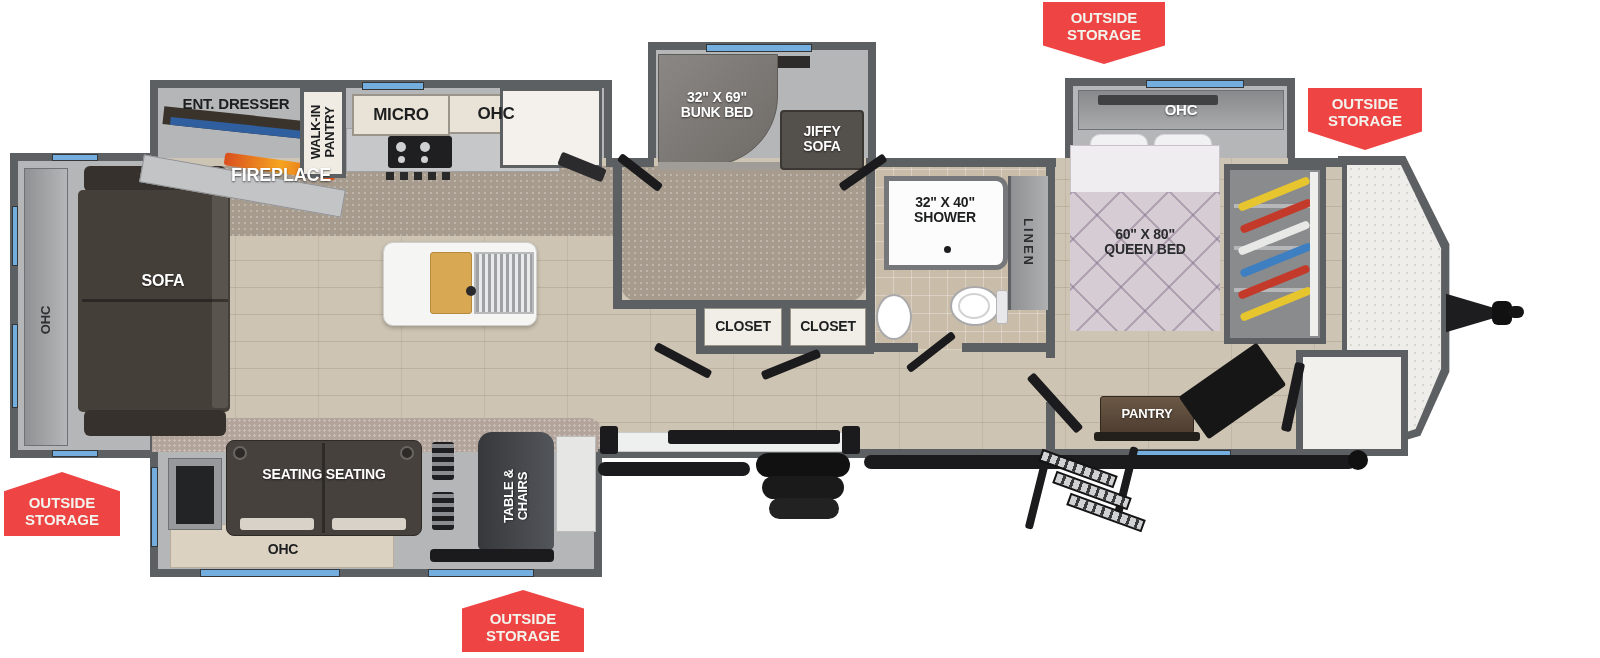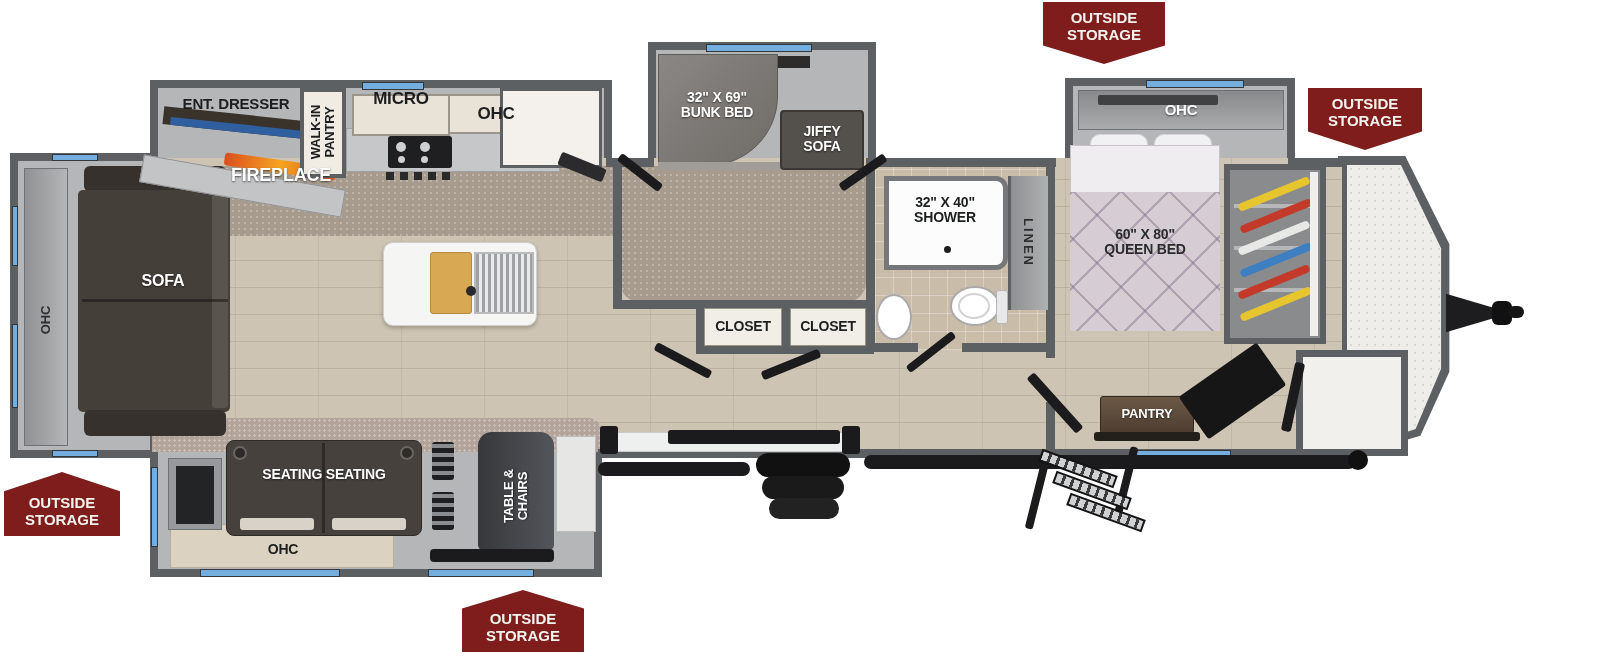--- a/index.html
+++ b/index.html
@@ -18,21 +18,21 @@
     background-image:radial-gradient(rgba(255,255,255,.28) 1px,transparent 1.2px);background-size:5px 5px;}
   .tile{background:#c9bca9;
     background-image:repeating-linear-gradient(0deg,rgba(255,255,255,.3) 0 1px,transparent 1px 18px),
                      repeating-linear-gradient(90deg,rgba(255,255,255,.3) 0 1px,transparent 1px 18px);}
   .speck{background:#efedea;background-image:radial-gradient(#d9d7d2 1px,transparent 1.2px);background-size:8px 8px;}
   .lbl{display:flex;align-items:center;justify-content:center;text-align:center;
        font-weight:700;color:#1d1e1f;white-space:pre-line;line-height:1.08;letter-spacing:-0.2px;}
   .lw{color:#ffffff;text-shadow:0 1px 2px rgba(0,0,0,.6);}
   .rot{transform:rotate(-90deg);white-space:pre-line;text-align:center;}
   .vrl{writing-mode:vertical-rl;}
-  .badge{display:flex;justify-content:center;background:#7f1d1d;}
+  .badge{display:flex;justify-content:center;background:#ef4444;}
   .btxt{font-weight:700;font-size:15px;line-height:1.15;color:#f2f3ec;text-align:center;white-space:pre-line;}
   .dark{background:#1b1b1d;border-radius:3px;}
 </style>
 </head>
 <body>
 
 <div class="fp">
 
   <div class="a badge" style="left:1043px;top:2px;width:122px;height:62px;clip-path:polygon(0 0,100% 0,100% 70%,50% 100%,0 70%);align-items:flex-start;padding-top:7px;">
     <span class="btxt">OUTSIDE
@@ -199,21 +199,21 @@
   <div class="a" style="left:1052px;top:484px;width:80px;height:13px;background:repeating-linear-gradient(90deg,#cfd1d3 0 6px,#3a3a3c 6px 9px);border:2px solid #141414;transform:rotate(20deg);"></div>
   <div class="a" style="left:1066px;top:506px;width:80px;height:13px;background:repeating-linear-gradient(90deg,#cfd1d3 0 6px,#3a3a3c 6px 9px);border:2px solid #141414;transform:rotate(20deg);"></div>
   <div class="a" style="left:1446px;top:290px;width:50px;height:46px;background:#1d1d1f;clip-path:polygon(0 8%,100% 40%,100% 60%,0 92%);"></div>
   <div class="a" style="left:1492px;top:301px;width:20px;height:24px;background:#111;border-radius:6px;"></div>
   <div class="a" style="left:1508px;top:306px;width:16px;height:12px;background:#161616;border-radius:6px;"></div>
 
   <div class="a lbl" style="left:162px;top:94px;width:148px;height:20px;font-size:15px;">ENT. DRESSER</div>
   <div class="a lbl" style="left:294px;top:92px;width:58px;height:80px;">
     <span class="rot" style="font-size:13px;">WALK-IN
 PANTRY</span></div>
-  <div class="a lbl" style="left:352px;top:80px;width:98px;height:38px;font-size:17px;">MICRO</div>
+  <div class="a lbl" style="left:352px;top:96px;width:98px;height:38px;font-size:17px;">MICRO</div>
   <div class="a lbl" style="left:450px;top:96px;width:92px;height:36px;font-size:17px;">OHC</div>
   <div class="a lbl lw" style="left:224px;top:168px;width:114px;height:16px;font-size:18px;">FIREPLACE</div>
   <div class="a lbl lw" style="left:664px;top:84px;width:106px;height:42px;font-size:14px;">32" X 69"
 BUNK BED</div>
   <div class="a lbl lw" style="left:786px;top:116px;width:72px;height:46px;font-size:14px;">JIFFY
 SOFA</div>
   <div class="a lbl" style="left:706px;top:310px;width:74px;height:34px;font-size:14px;">CLOSET</div>
   <div class="a lbl" style="left:791px;top:310px;width:74px;height:34px;font-size:14px;">CLOSET</div>
   <div class="a lbl" style="left:890px;top:188px;width:110px;height:44px;font-size:14px;">32" X 40"
 SHOWER</div>

